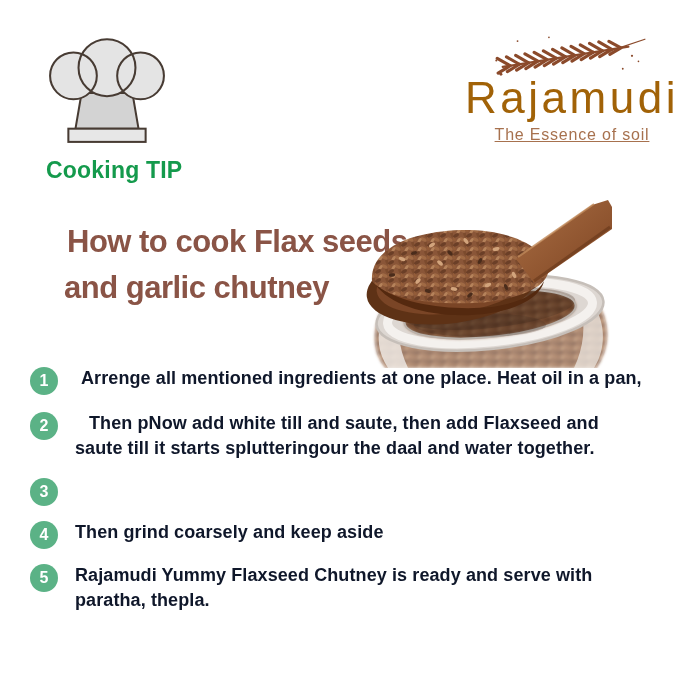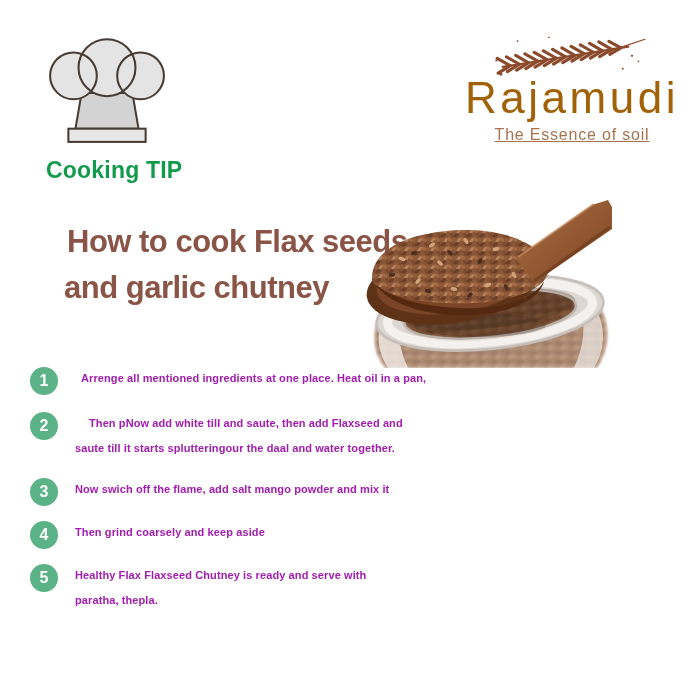--- a/index.html
+++ b/index.html
@@ -34,21 +34,21 @@
   .steps{position:absolute;left:30px;top:366px;width:650px;}
   .step{display:flex;align-items:flex-start;}
   .step.mb16{margin-bottom:16px;}
   .step.mb14{margin-bottom:14px;}
   .step-num{
     flex:none;width:28px;height:28px;border-radius:50%;background:#5bb286;
     color:#ffffff;font-weight:bold;font-size:16px;display:flex;
     align-items:center;justify-content:center;margin-top:1px;
   }
   .step-text{
-    margin-left:17px;color:#a21caf;font-weight:bold;font-size:11px;
+    margin-left:17px;color:#0f172a;font-weight:bold;font-size:18px;
     line-height:25px;letter-spacing:0.1px;
   }
   .step-text div{white-space:nowrap;}
   .indent-sm{padding-left:6px;}
   .indent-md{padding-left:14px;}
 </style>
 </head>
 <body>
 
 <div class="canvas">
@@ -190,33 +190,32 @@
       <div class="step-num">2</div>
       <div class="step-text">
         <div class="indent-md">Then pNow add white till and saute, then add Flaxseed and</div>
         <div>saute till it starts splutteringour the daal and water together.</div>
       </div>
     </div>
 
     <div class="step mb14">
       <div class="step-num">3</div>
       <div class="step-text">
-        <div>Now swich off the flame, add salt mango powder and mix it</div>
       </div>
     </div>
 
     <div class="step mb14">
       <div class="step-num">4</div>
       <div class="step-text">
         <div>Then grind coarsely and keep aside</div>
       </div>
     </div>
 
     <div class="step">
       <div class="step-num">5</div>
       <div class="step-text">
-        <div>Healthy Flax Flaxseed Chutney is ready and serve with</div>
+        <div>Rajamudi Yummy Flaxseed Chutney is ready and serve with</div>
         <div>paratha, thepla.</div>
       </div>
     </div>
 
   </div>
 </div>
 
 </body></html>

